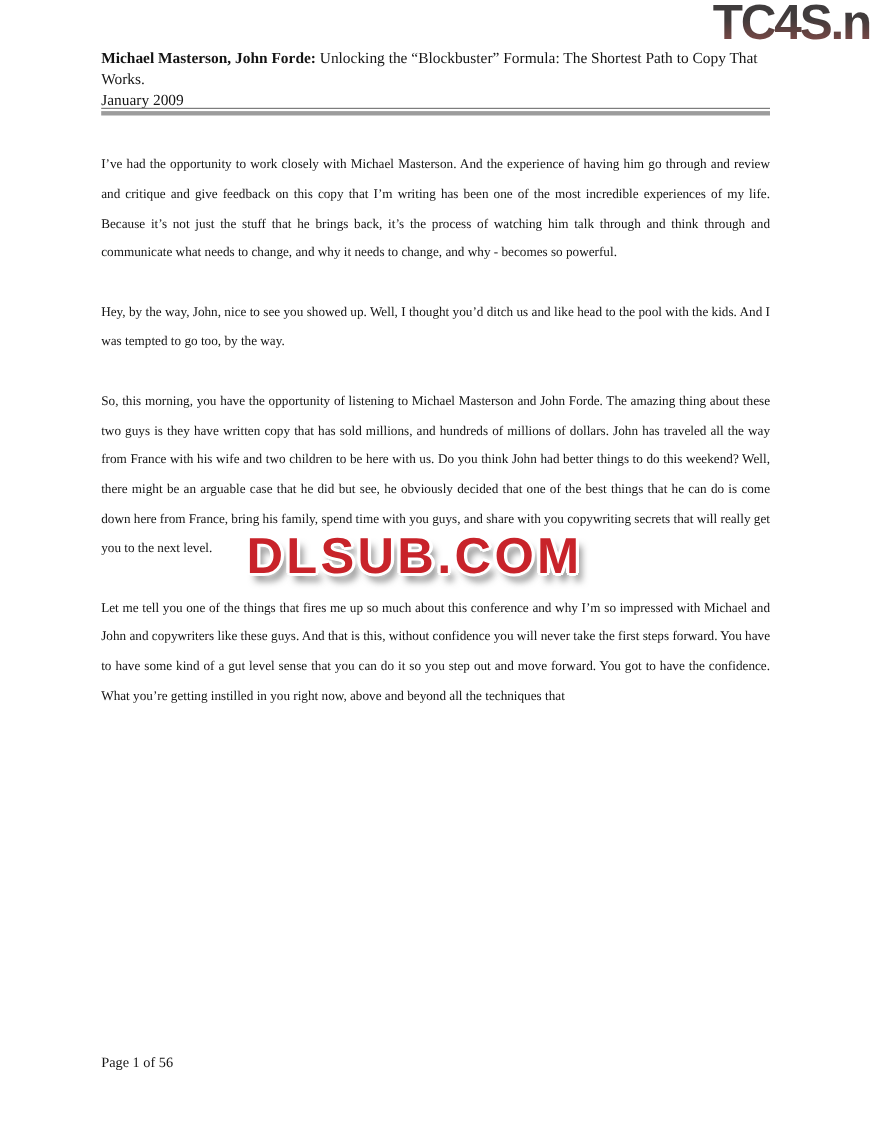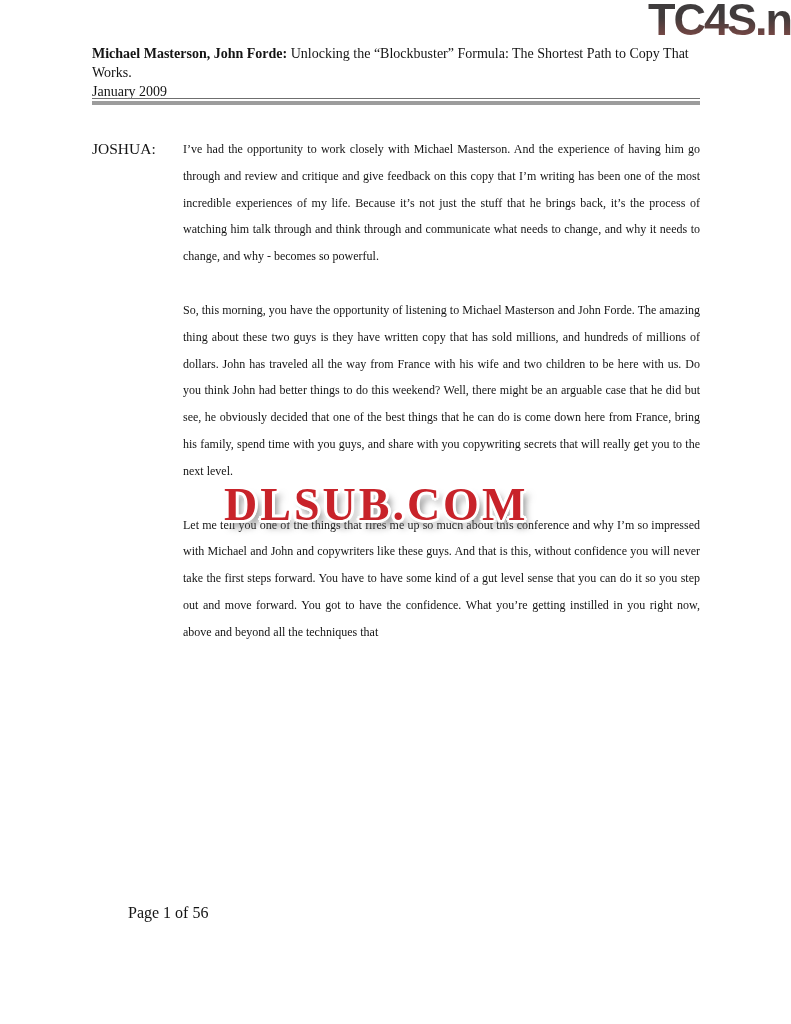--- a/index.html
+++ b/index.html
@@ -32,32 +32,32 @@
   .header-rule .thin { height:0; border-top:1.5px solid #6f6f6f; }
   .header-rule .thick { margin-top:2px; height:4px; background:#9c9c9c; }
 
   .transcript { position:absolute; left:92px; top:136px; width:608px; display:flex; }
   .speaker-col { width:91px; flex:none; font-size:15.5px; line-height:26.8px; }
   .text-col { flex:1; text-align:justify; font-size:12px; }
   .text-col p { margin:0 0 27px 0; line-height:26.8px; }
 
   .dlsub-watermark {
     position:absolute; left:224px; top:478px; z-index:5;
-    font-family:Liberation Serif, serif; font-weight:bold;
+    font-family:Liberation Sans, sans-serif; font-weight:bold;
     font-size:46px; letter-spacing:3px; color:#c8232a; white-space:nowrap;
     text-shadow:
       -2px -2px 0 #ffffff, 2px -2px 0 #ffffff,
       -2px  2px 0 #ffffff, 2px  2px 0 #ffffff,
       -3px  0   0 #ffffff, 3px  0   0 #ffffff,
        0   -3px 0 #ffffff, 0    3px 0 #ffffff,
        5px 7px 7px rgba(110,110,110,0.8);
   }
 
   .page-footer {
-    position:absolute; left:92px; top:904px; font-size:16px;margin-left:36px;
+    position:absolute; left:92px; top:958px; font-size:13px;
   }
 
   .tx-logo {
     position:absolute; right:2px; top:974px;
     font-family:"DejaVu Sans", sans-serif; font-weight:bold;
     font-size:33px; letter-spacing:-1px; color:#c75b5e; white-space:nowrap;
     -webkit-text-stroke:1.5px #7d2a2a;
     text-shadow:
       -3px -3px 1px #d9d9d9, 3px -3px 1px #d9d9d9,
       -3px  3px 1px #cfcfcf, 3px  3px 1px #c9c9c9,
@@ -76,25 +76,23 @@
     <span class="bold">Michael Masterson, John Forde:</span><span> Unlocking the “Blockbuster” Formula: The Shortest Path to Copy That Works.</span><br>
     <span>January 2009</span>
   </div>
 
   <div class="header-rule">
     <div class="thin"></div>
     <div class="thick"></div>
   </div>
 
   <div class="transcript">
-    <div class="speaker-col">
-      <span>JOSHUA:</span>
-    </div>
     <div class="text-col">
       <p>I’ve had the opportunity to work closely with Michael Masterson. And the experience of having him go through and review and critique and give feedback on this copy that I’m writing has been one of the most incredible experiences of my life. Because it’s not just the stuff that he brings back, it’s the process of watching him talk through and think through and communicate what needs to change, and why it needs to change, and why - becomes so powerful.</p>
+      <p>Hey, by the way, John, nice to see you showed up. Well, I thought you’d ditch us and like head to the pool with the kids. And I was tempted to go too, by the way.</p>
       <p>So, this morning, you have the opportunity of listening to Michael Masterson and John Forde. The amazing thing about these two guys is they have written copy that has sold millions, and hundreds of millions of dollars. John has traveled all the way from France with his wife and two children to be here with us. Do you think John had better things to do this weekend? Well, there might be an arguable case that he did but see, he obviously decided that one of the best things that he can do is come down here from France, bring his family, spend time with you guys, and share with you copywriting secrets that will really get you to the next level.</p>
       <p>Let me tell you one of the things that fires me up so much about this conference and why I’m so impressed with Michael and John and copywriters like these guys. And that is this, without confidence you will never take the first steps forward. You have to have some kind of a gut level sense that you can do it so you step out and move forward. You got to have the confidence. What you’re getting instilled in you right now, above and beyond all the techniques that</p>
     </div>
   </div>
 
   <div class="dlsub-watermark">DLSUB.COM</div>
 
   <div class="page-footer">Page 1 of 56</div>
 
 

